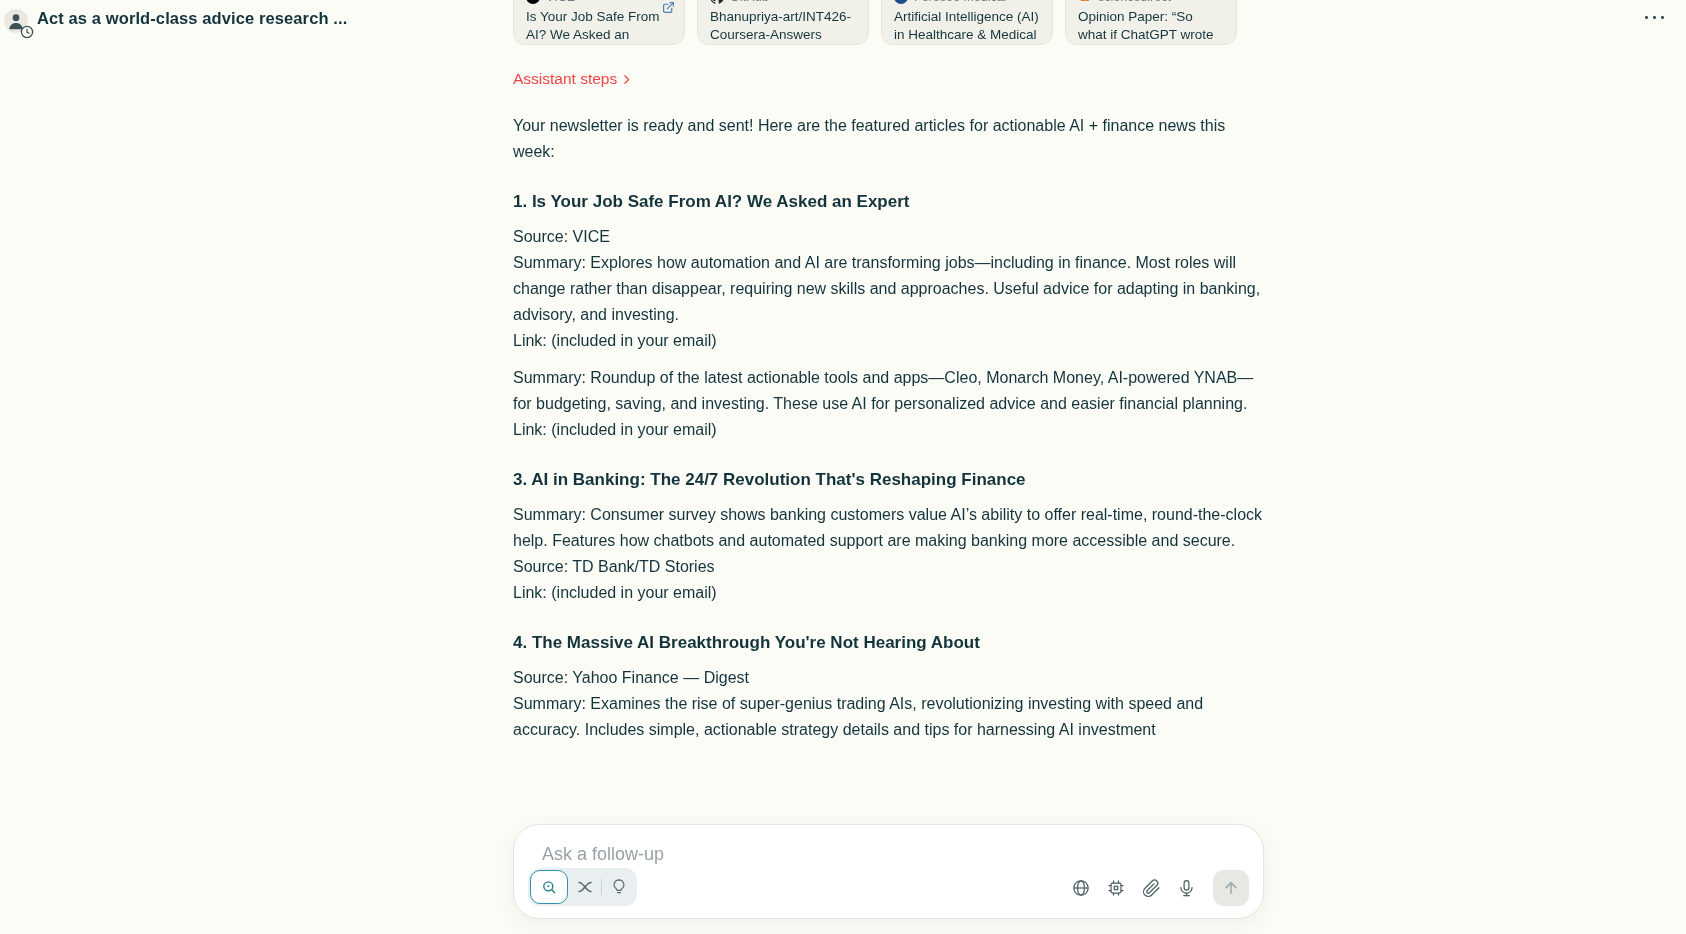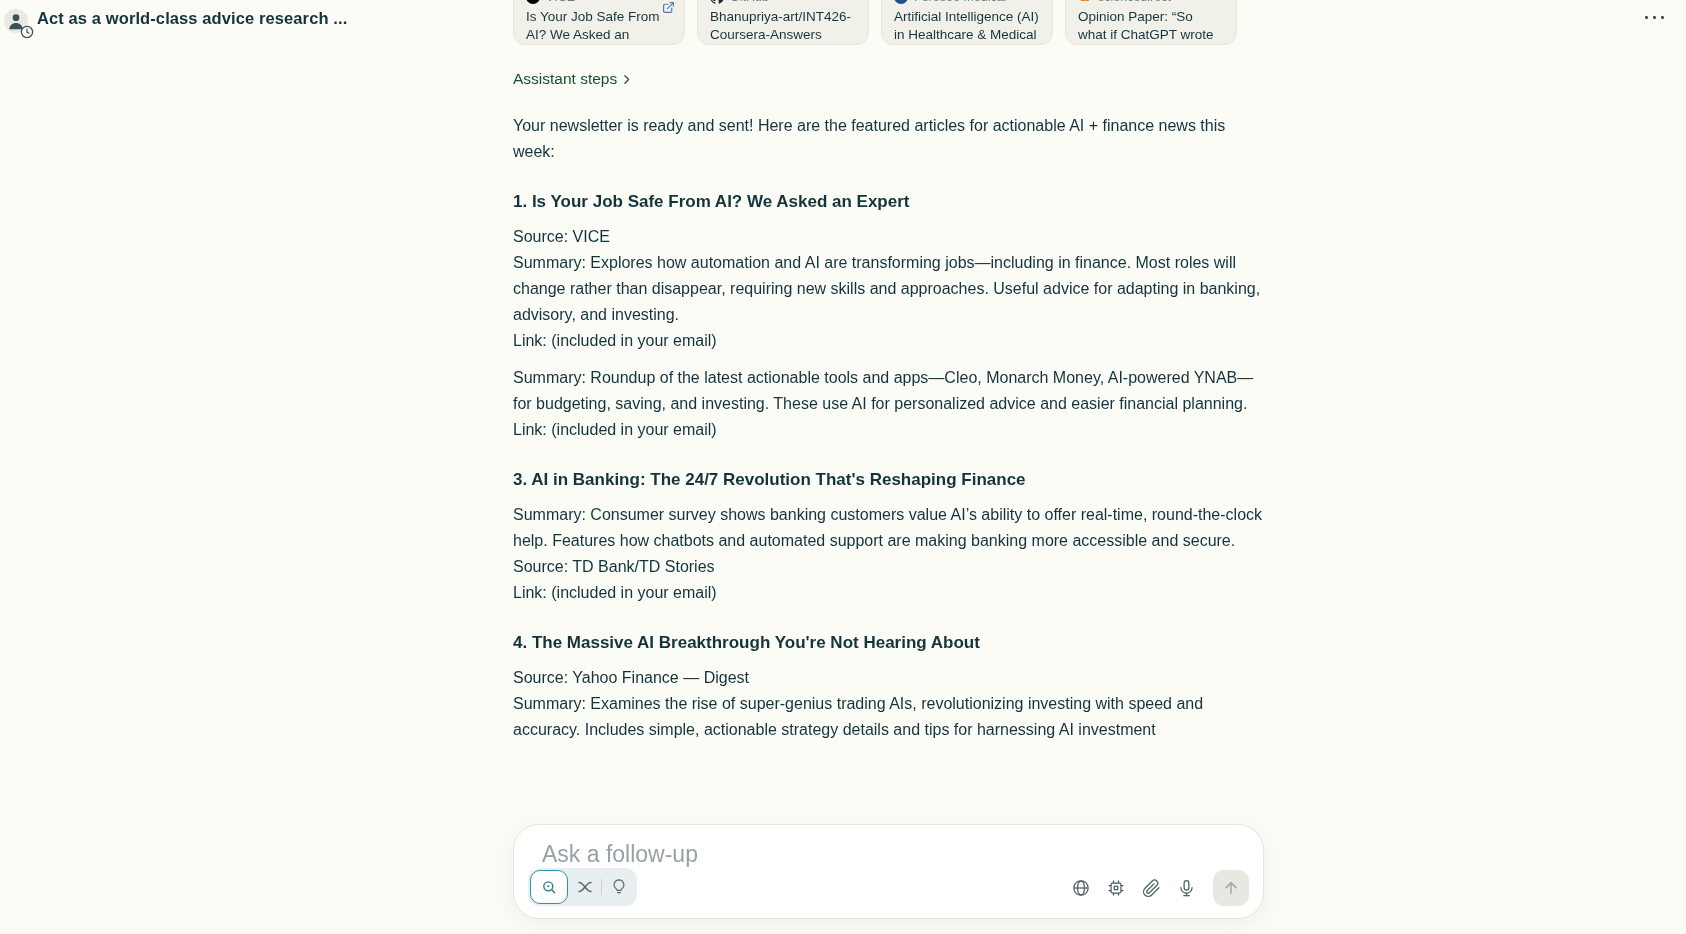--- a/index.html
+++ b/index.html
@@ -29,40 +29,40 @@
   .card-head { display:flex; align-items:center; gap:6px; font-size:12.5px; color:#6E7E80; white-space:nowrap; }
   .favicon { width:14px; height:14px; border-radius:50%; flex:0 0 auto;
     display:flex; align-items:center; justify-content:center; font-weight:700; }
   .fav-vice { background:#000; color:#fff; font-size:5px; letter-spacing:.2px; }
   .fav-github { background:transparent; color:#24292F; }
   .fav-foresee { background:#1F4E8C; color:#fff; font-size:9px; }
   .fav-sd { background:transparent; color:#E9711C; font-family:"Liberation Serif", serif; font-size:14px; border-radius:0; }
   .card-title { margin-top:4px; font-size:13.5px; line-height:17.5px; font-weight:500; color:#16363E; }
   .card-ext { position:absolute; right:9px; top:19px; width:13px; height:13px; color:#4C7FB0; }
 
-  .steps { display:flex; align-items:center; gap:3px; color:#14532d; font-size:15.5px; width:fit-content; cursor:pointer; }
+  .steps { display:flex; align-items:center; gap:3px; color:#ef4444; font-size:15.5px; width:fit-content; cursor:pointer; }
   .steps svg { margin-top:1px; }
 
   .intro { margin:25px 0 0; font-size:16px; line-height:26px; }
   .article-h { margin:26px 0 0; font-size:17px; line-height:22px; font-weight:700; }
   .article-p { margin:11px 0 0; font-size:16px; line-height:26px; }
   .article-p .line { display:block; }
 
   
   .fade-mask { position:absolute; left:0; top:795px; width:1686px; height:139px; z-index:5;
     background:linear-gradient(to bottom, rgba(252,252,247,0) 0%, #FCFCF7 38%, #FCFCF7 100%);
     pointer-events:none; }
 
   
   .composer { position:absolute; left:513px; top:824px; width:751px; height:95px; z-index:10;
     background:#FFFFFF; border:1px solid #E5E5DF; border-radius:26px;
     box-shadow:0 6px 24px rgba(0,0,0,.05); }
   .composer-input { position:absolute; left:28px; top:14px; width:620px; height:30px;
     border:none; outline:none; background:transparent; font-family:"Liberation Sans", sans-serif;
-    font-size:23px; color:#6d28d9; padding:0; }
+    font-size:18px; color:#6d28d9; padding:0; }
   .composer-input::placeholder { color:#98A2A4; opacity:1; }
   .tools-pill { position:absolute; left:14px; bottom:12px; height:38px; background:#E9EEF0;
     border-radius:12px; display:flex; align-items:center; padding:2px; }
   .search-btn { width:38px; height:34px; background:#fff; border:1.5px solid #2C93A8; border-radius:10px;
     display:flex; align-items:center; justify-content:center; color:#20808D; cursor:pointer; }
   .tool-btn { width:33px; height:34px; display:flex; align-items:center; justify-content:center;
     color:#5A6B70; cursor:pointer; }
   .pill-divider { width:1px; height:16px; background:#C7D2D4; }
   .right-tools { position:absolute; right:14px; bottom:12px; display:flex; align-items:center; gap:13px; }
   .icon-btn { width:22px; height:22px; display:flex; align-items:center; justify-content:center;

